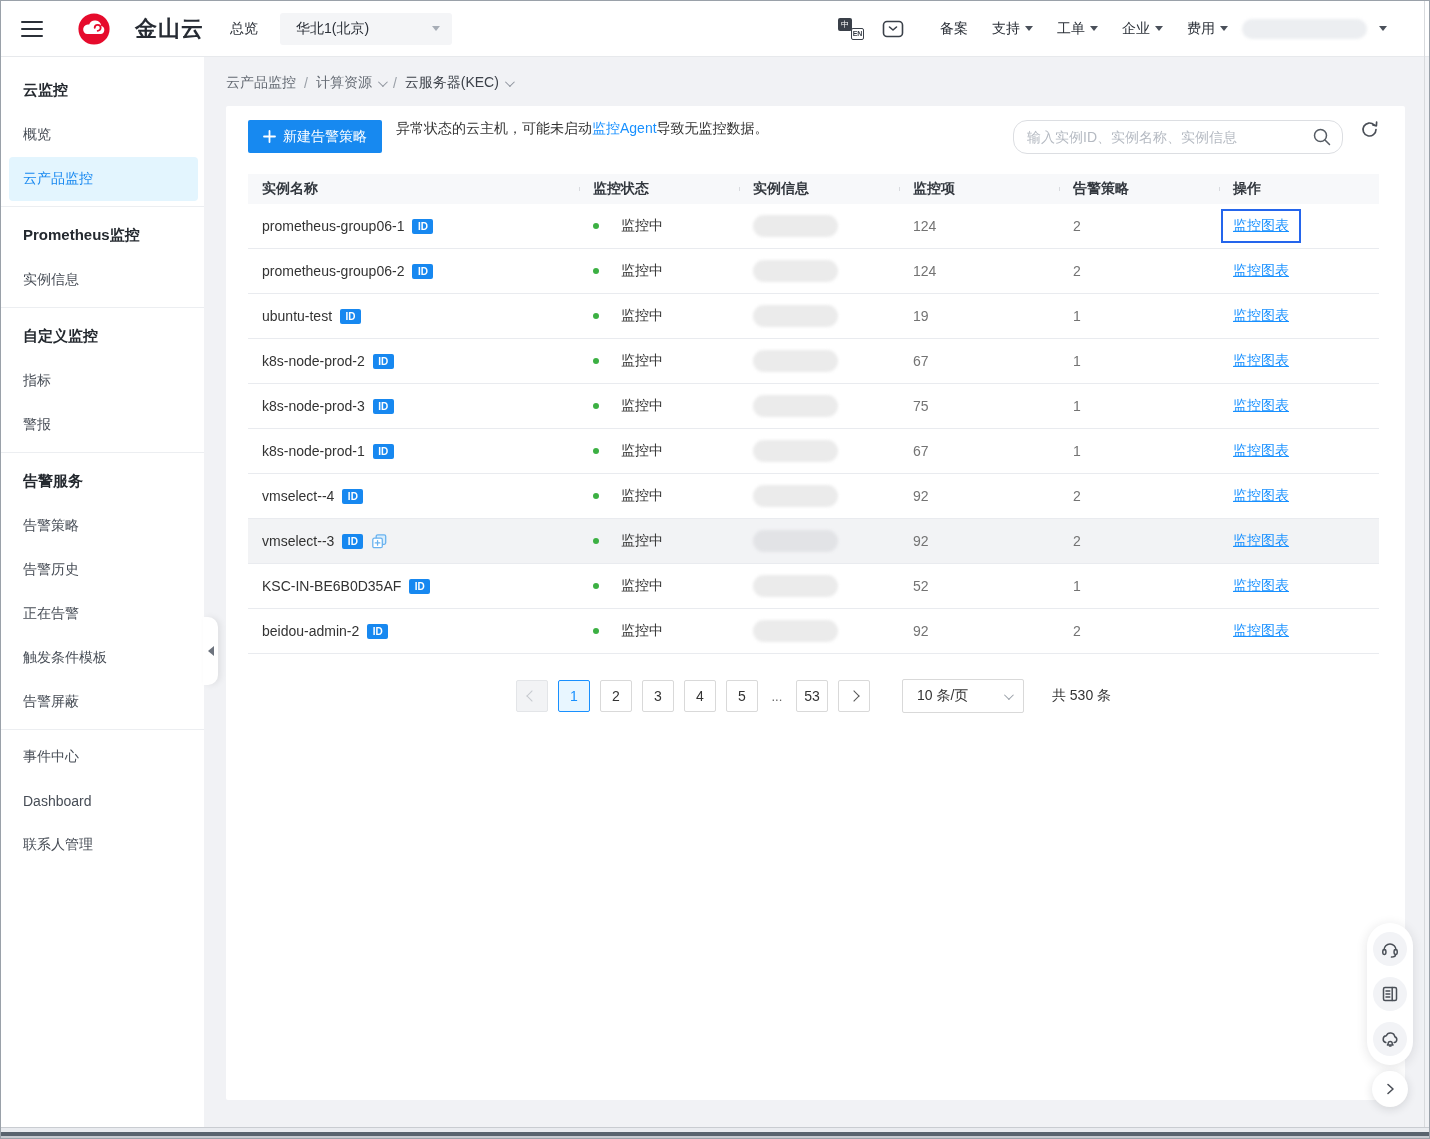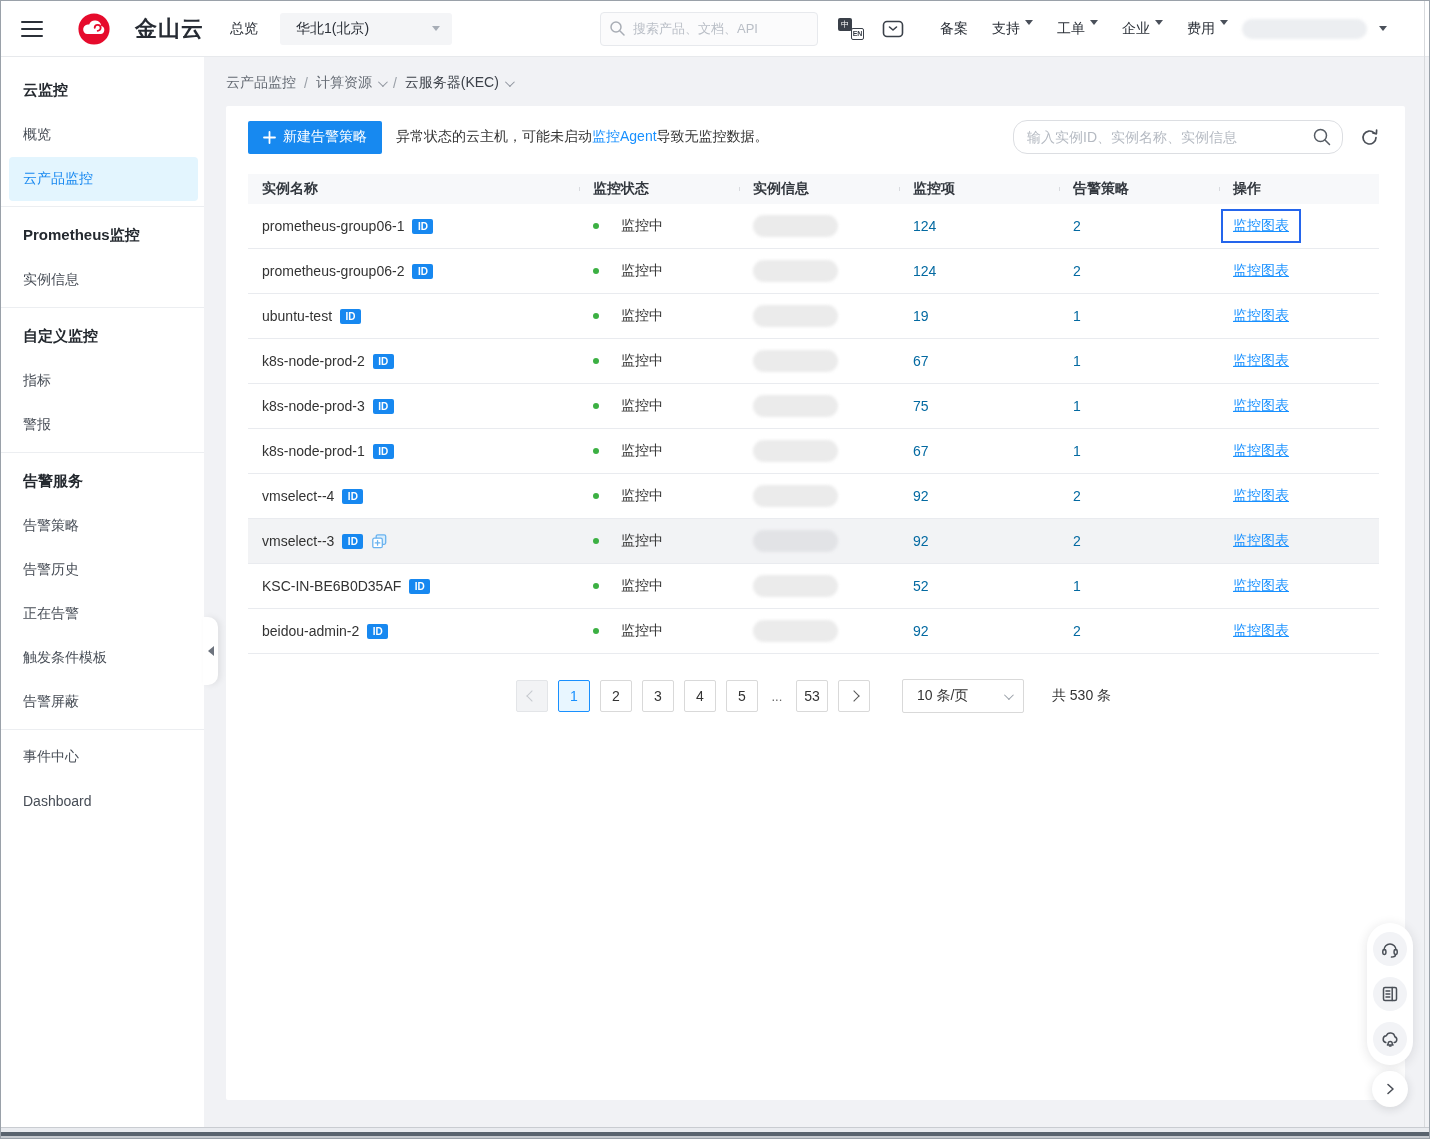--- a/index.html
+++ b/index.html
@@ -18,21 +18,21 @@
   .spacer { flex:1; }
   .hd-search { position:relative; width:218px; height:34px; margin-right:20px; }
   .hd-search input { width:100%; height:100%; border:1px solid #e7e9ed; background:#fbfbfc; border-radius:4px; padding:0 10px 0 32px; font-size:13px; color:#333; outline:none; font-family:inherit; }
   .hd-search input::placeholder { color:#b9bec6; }
   .hd-search .s-icon { position:absolute; left:9px; top:8px; }
   .trans-icon { position:relative; width:26px; height:22px; margin-right:18px; cursor:pointer; }
   .trans-cn { position:absolute; left:0; top:0; width:14px; height:13px; background:#3a4049; border-radius:2px; color:#fff; font-size:8px; display:flex; align-items:center; justify-content:center; }
   .trans-en { position:absolute; right:0; bottom:0; width:13px; height:12px; background:#fff; border:1.2px solid #3a4049; border-radius:2px; color:#3a4049; font-size:7px; font-weight:bold; display:flex; align-items:center; justify-content:center; }
   .mail-icon { margin-right:18px; cursor:pointer; display:flex; }
   .top-nav { display:flex; align-items:center; gap:24px; font-size:14px; color:#2b3038; }
-  .top-nav .nav-item { display:flex; align-items:flex-start; gap:5px; cursor:pointer; }
+  .top-nav .nav-item { display:flex; align-items:center; gap:5px; cursor:pointer; }
   .caret-down { width:0; height:0; border-left:4px solid transparent; border-right:4px solid transparent; border-top:5px solid #4a505a; }
   .account { display:flex; align-items:center; margin-left:14px; cursor:pointer; }
   .account-blob { width:125px; height:20px; border-radius:10px; background:#eceef1; filter:blur(1.5px); }
   .account .caret-down { margin-left:12px; }
 
   
   .main { position:relative; display:flex; height:1072px; }
   .sidebar { width:203px; background:#fff; height:100%; padding-top:10px; flex:0 0 auto; }
   .sb-title { height:46px; display:flex; align-items:center; padding-left:22px; font-size:15px; font-weight:bold; color:#24292f; }
   .sb-item { position:relative; height:44px; display:flex; align-items:center; padding-left:22px; font-size:14px; color:#474d56; cursor:pointer; }
@@ -43,21 +43,21 @@
 
   .content { flex:1; padding:0 24px 0 22px; }
   .breadcrumb { display:flex; align-items:center; gap:8px; font-size:14px; color:#646a73; margin:17px 0 14px 0; }
   .breadcrumb .bc-item { display:flex; align-items:center; gap:6px; cursor:pointer; }
   .breadcrumb .bc-sep { color:#9aa0a8; }
   .chev { display:inline-block; width:7px; height:7px; border-right:1.5px solid #8f959e; border-bottom:1.5px solid #8f959e; transform:rotate(45deg) translateY(-2px); }
 
   .card { background:#fff; border-radius:2px; min-height:994px; padding:14px 26px 20px 22px; }
 
   
-  .toolbar { display:flex; align-items:center; margin-top:0; }
+  .toolbar { display:flex; margin-top:0; }
   .btn-primary { height:33px; background:#1789f0; color:#fff; border:none; border-radius:2px; font-size:14px; padding:0 15px; display:flex; align-items:center; gap:7px; cursor:pointer; font-family:inherit; }
   .hint { font-size:14px; color:#333; margin-left:14px; }
   .hint a { color:#1890ff; text-decoration:none; cursor:pointer; }
   .tb-search { position:relative; width:330px; height:34px; }
   .tb-search input { width:100%; height:100%; border:1px solid #dcdee2; border-radius:14px; padding:0 38px 0 13px; font-size:14px; color:#0f172a; outline:none; font-family:inherit; }
   .tb-search input::placeholder { color:#b5bac2; }
   .tb-search .s-icon { position:absolute; right:11px; top:7px; cursor:pointer; }
   .refresh { margin-left:17px; cursor:pointer; display:flex; }
 
   
@@ -68,21 +68,21 @@
   .th:not(:first-child)::before { content:""; position:absolute; left:0; top:7px; bottom:7px; width:1px; background:#d8dade; }
   .t-row { height:45px; border-bottom:1px solid #e9ebef; font-size:14px; }
   .t-row.selected { background:#f2f3f5; }
   .cell-name { display:flex; align-items:center; gap:8px; color:#333; }
   .id-badge { display:inline-flex; align-items:center; justify-content:center; width:21px; height:15px; background:#1788f0; color:#fff; font-size:10px; font-weight:bold; border-radius:2px; cursor:pointer; }
   .copy-icon { display:flex; cursor:pointer; }
   .cell-status { display:flex; align-items:center; gap:22px; color:#333; }
   .dot { width:6px; height:6px; border-radius:50%; background:#3cb043; }
   .blob { width:85px; height:22px; border-radius:11px; background:#ebebeb; filter:blur(1.5px); }
   .t-row.selected .blob { background:#e2e3e6; }
-  a.num { color:#0369a1; text-decoration:none; cursor:pointer; }
+  a.num { color:#737373; text-decoration:none; cursor:pointer; }
   a.action { color:#1890ff; text-decoration:underline; cursor:pointer; font-size:14px; }
   .hl-box { display:inline-block; border:2px solid #2465ec; padding:6px 10px; margin-left:-12px; }
 
   
   .pagination { display:flex; align-items:center; justify-content:center; gap:10px; margin-top:25px; }
   .pg-btn { width:32px; height:32px; border:1px solid #d9d9d9; background:#fff; border-radius:2px; display:flex; align-items:center; justify-content:center; font-size:14px; color:#333; cursor:pointer; }
   .pg-btn.disabled { background:#f2f3f5; border-color:#e3e5e8; cursor:default; }
   .pg-btn.active { background:#e8f6ff; border-color:#1890ff; color:#1890ff; }
   .pg-ellipsis { width:18px; text-align:center; color:#666; font-size:13px; }
   .pg-chev { width:8px; height:8px; border-right:1.6px solid #555; border-bottom:1.6px solid #555; }
@@ -126,29 +126,20 @@
 
     <span class="overview">总览</span>
 
     <div class="region-select">
       <span>华北1(北京)</span>
       <span class="caret-down" style="border-top-color:#a7adb6;"></span>
     </div>
 
     <div class="spacer"></div>
 
-    <div class="hd-search">
-      <span class="s-icon">
-        <svg width="17" height="17" viewBox="0 0 17 17">
-            <circle cx="7" cy="7" r="5" fill="none" stroke="#a8adb5" stroke-width="1.5"></circle>
-            <line x1="11" y1="11" x2="15" y2="15" stroke="#a8adb5" stroke-width="1.5" stroke-linecap="round"></line>
-          </svg>
-      </span>
-      <input type="text" placeholder="搜索产品、文档、API" style="">
-    </div>
 
     <div class="trans-icon">
       <span class="trans-cn">中</span>
       <span class="trans-en">EN</span>
     </div>
 
     <span class="mail-icon">
       <svg width="22" height="20" viewBox="0 0 22 20">
           <rect x="1.5" y="2.5" width="19" height="15" rx="3.5" fill="none" stroke="#3a4049" stroke-width="1.6"></rect>
           <path d="M7.5 8l3.5 3 3.5-3" fill="none" stroke="#3a4049" stroke-width="1.6" stroke-linecap="round" stroke-linejoin="round"></path>
@@ -221,20 +212,23 @@
         </div>
         <div class="sb-item">
           <span>告警屏蔽</span>
         </div>
         <div class="sb-divider"></div>
         <div class="sb-item">
           <span>事件中心</span>
         </div>
         <div class="sb-item">
           <span>Dashboard</span>
+        </div>
+        <div class="sb-item">
+          <span>联系人管理</span>
         </div>
       </aside>
 
     <div class="content">
       <div class="breadcrumb">
           <span class="bc-item">
             <span>云产品监控</span>
           </span>
           <span class="bc-sep">/</span>
           <span class="bc-item">

